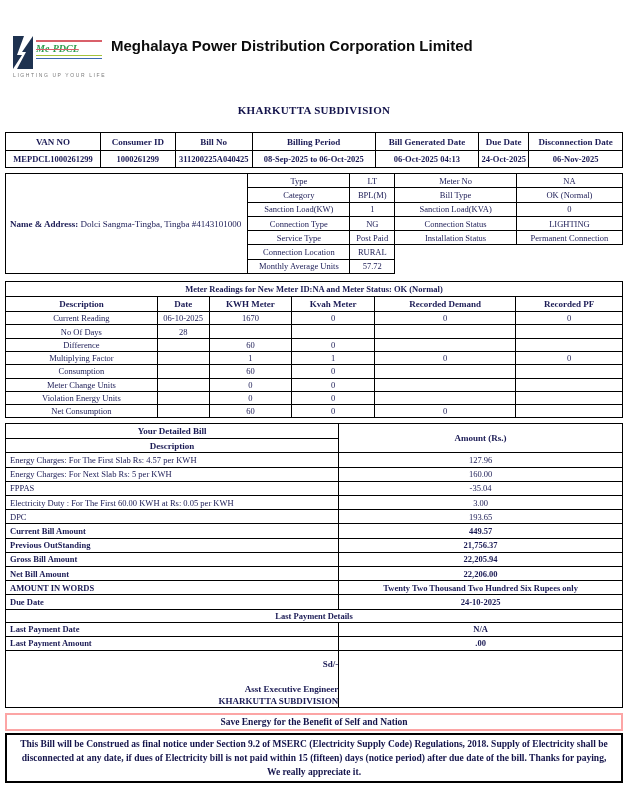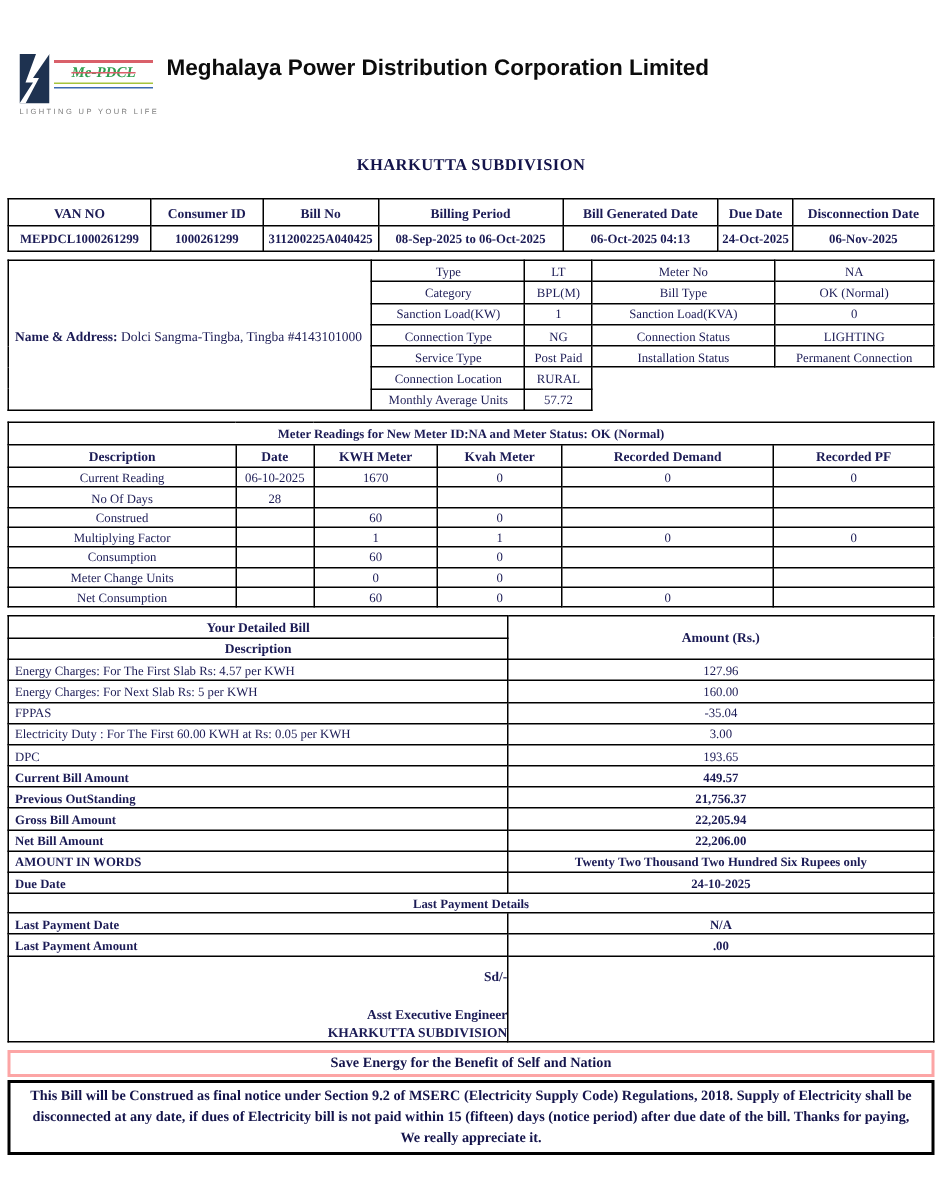--- a/index.html
+++ b/index.html
@@ -18,21 +18,21 @@
   .logo-block { display: flex; flex-direction: column; width: 92px; }
   .logo-row { display: flex; align-items: stretch; }
   .logo-square { width: 20px; height: 33px; flex: 0 0 20px; }
   .brand-box { margin-left: 3px; padding-top: 4px; width: 66px; }
   .brand-topline { border-top: 2px solid #d9606a; margin-bottom: 1px; }
   .brand-text {
     font-family: "Liberation Serif", serif;
     font-weight: bold; font-style: italic;
     font-size: 10px; color: #2f9e4f;
     text-decoration: line-through; text-decoration-color: #d9606a;
-    text-align: center; line-height: 11px;
+    line-height: 11px;
   }
   .brand-line1 { border-top: 1.5px solid #a6c43c; margin-top: 1px; }
   .brand-line2 { border-top: 1.5px solid #3a6ab0; margin-top: 2px; }
   .tagline {
     font-family: "Liberation Sans", sans-serif;
     font-size: 5px; letter-spacing: 1.6px; color: #7a7a7a;
     margin-top: 3px; white-space: nowrap;
   }
   .company-title {
     font-family: "Liberation Sans", sans-serif;
@@ -230,21 +230,21 @@
     </tr>
     <tr>
       <td>No Of Days</td>
       <td>28</td>
       <td></td>
       <td></td>
       <td></td>
       <td></td>
     </tr>
     <tr>
-      <td>Construed</td>
+      <td>Difference</td>
       <td></td>
       <td>60</td>
       <td>0</td>
       <td></td>
       <td></td>
     </tr>
     <tr>
       <td>Multiplying Factor</td>
       <td></td>
       <td>1</td>
@@ -255,20 +255,28 @@
     <tr>
       <td>Consumption</td>
       <td></td>
       <td>60</td>
       <td>0</td>
       <td></td>
       <td></td>
     </tr>
     <tr>
       <td>Meter Change Units</td>
+      <td></td>
+      <td>0</td>
+      <td>0</td>
+      <td></td>
+      <td></td>
+    </tr>
+    <tr>
+      <td>Violation Energy Units</td>
       <td></td>
       <td>0</td>
       <td>0</td>
       <td></td>
       <td></td>
     </tr>
     <tr>
       <td>Net Consumption</td>
       <td></td>
       <td>60</td>

